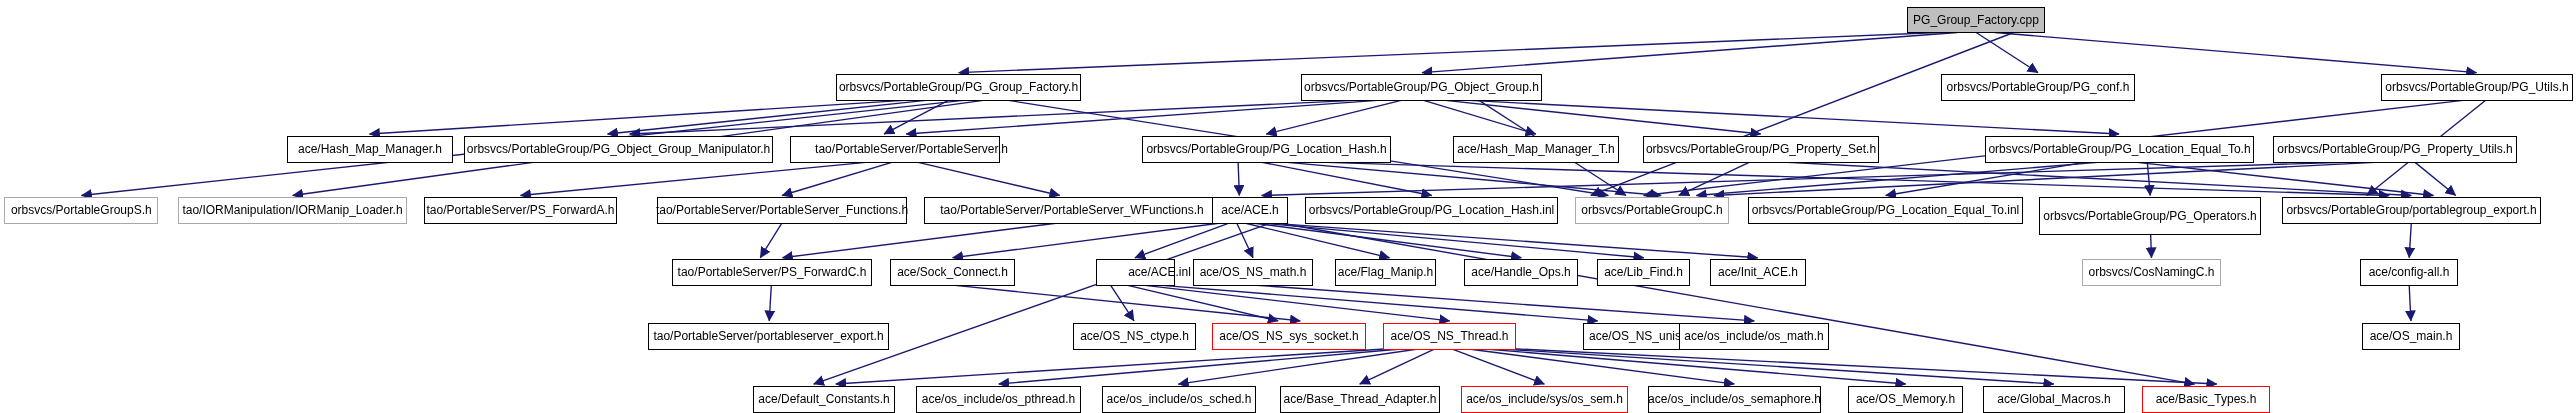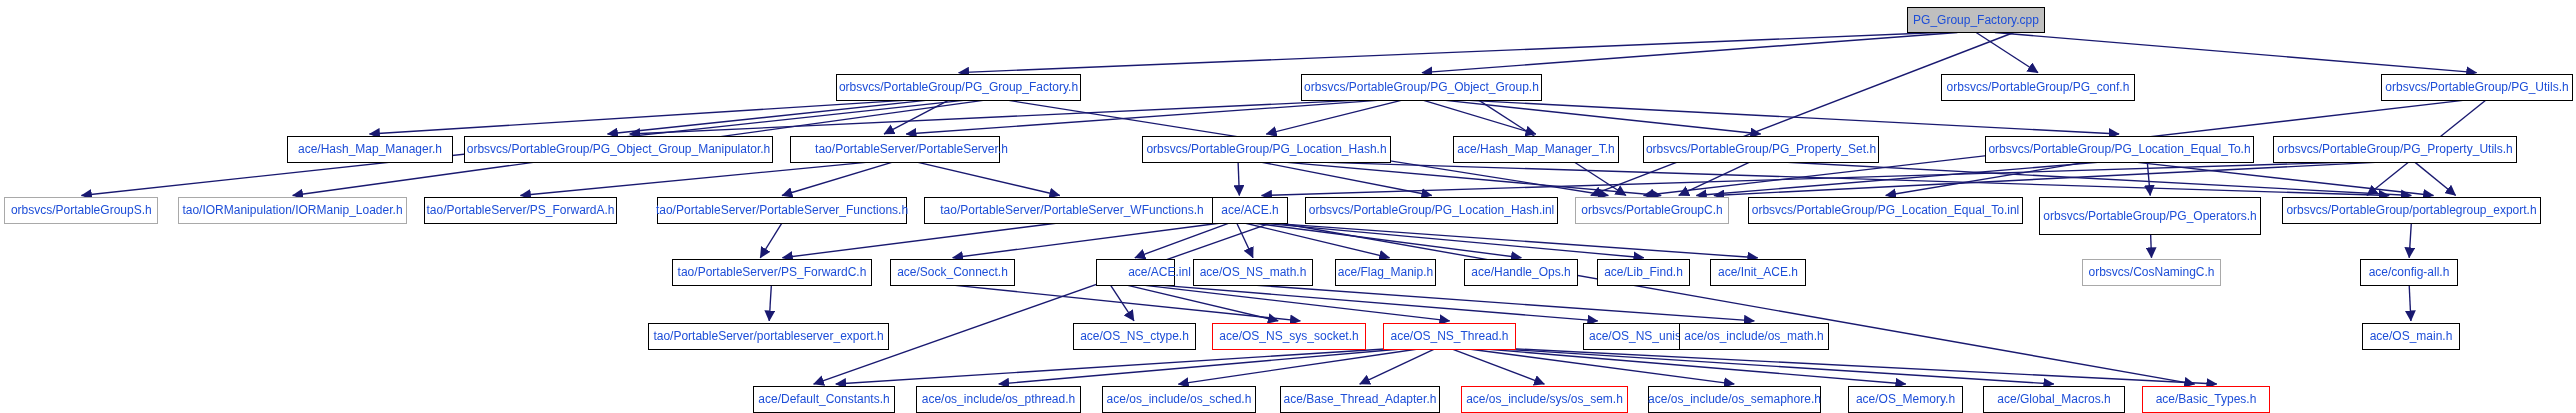--- a/index.html
+++ b/index.html
@@ -15,21 +15,21 @@
     position: absolute;
     left: 0; top: 0;
     width: 2576px;
     height: 414px;
   }
   .node {
     position: absolute;
     box-sizing: border-box;
     border: 1.7px solid #000000;
     background: #ffffff;
-    color: #1d4ed8;
+    color: #000000;
     font-size: 12px;
     line-height: 1;
     display: flex;
     align-items: center;
     justify-content: center;
     white-space: nowrap;
     cursor: pointer;
   }
   .node.title { background: #bfbfbf; border-color: #000000; }
   .node.grey  { border-color: #a9a9a9; }

